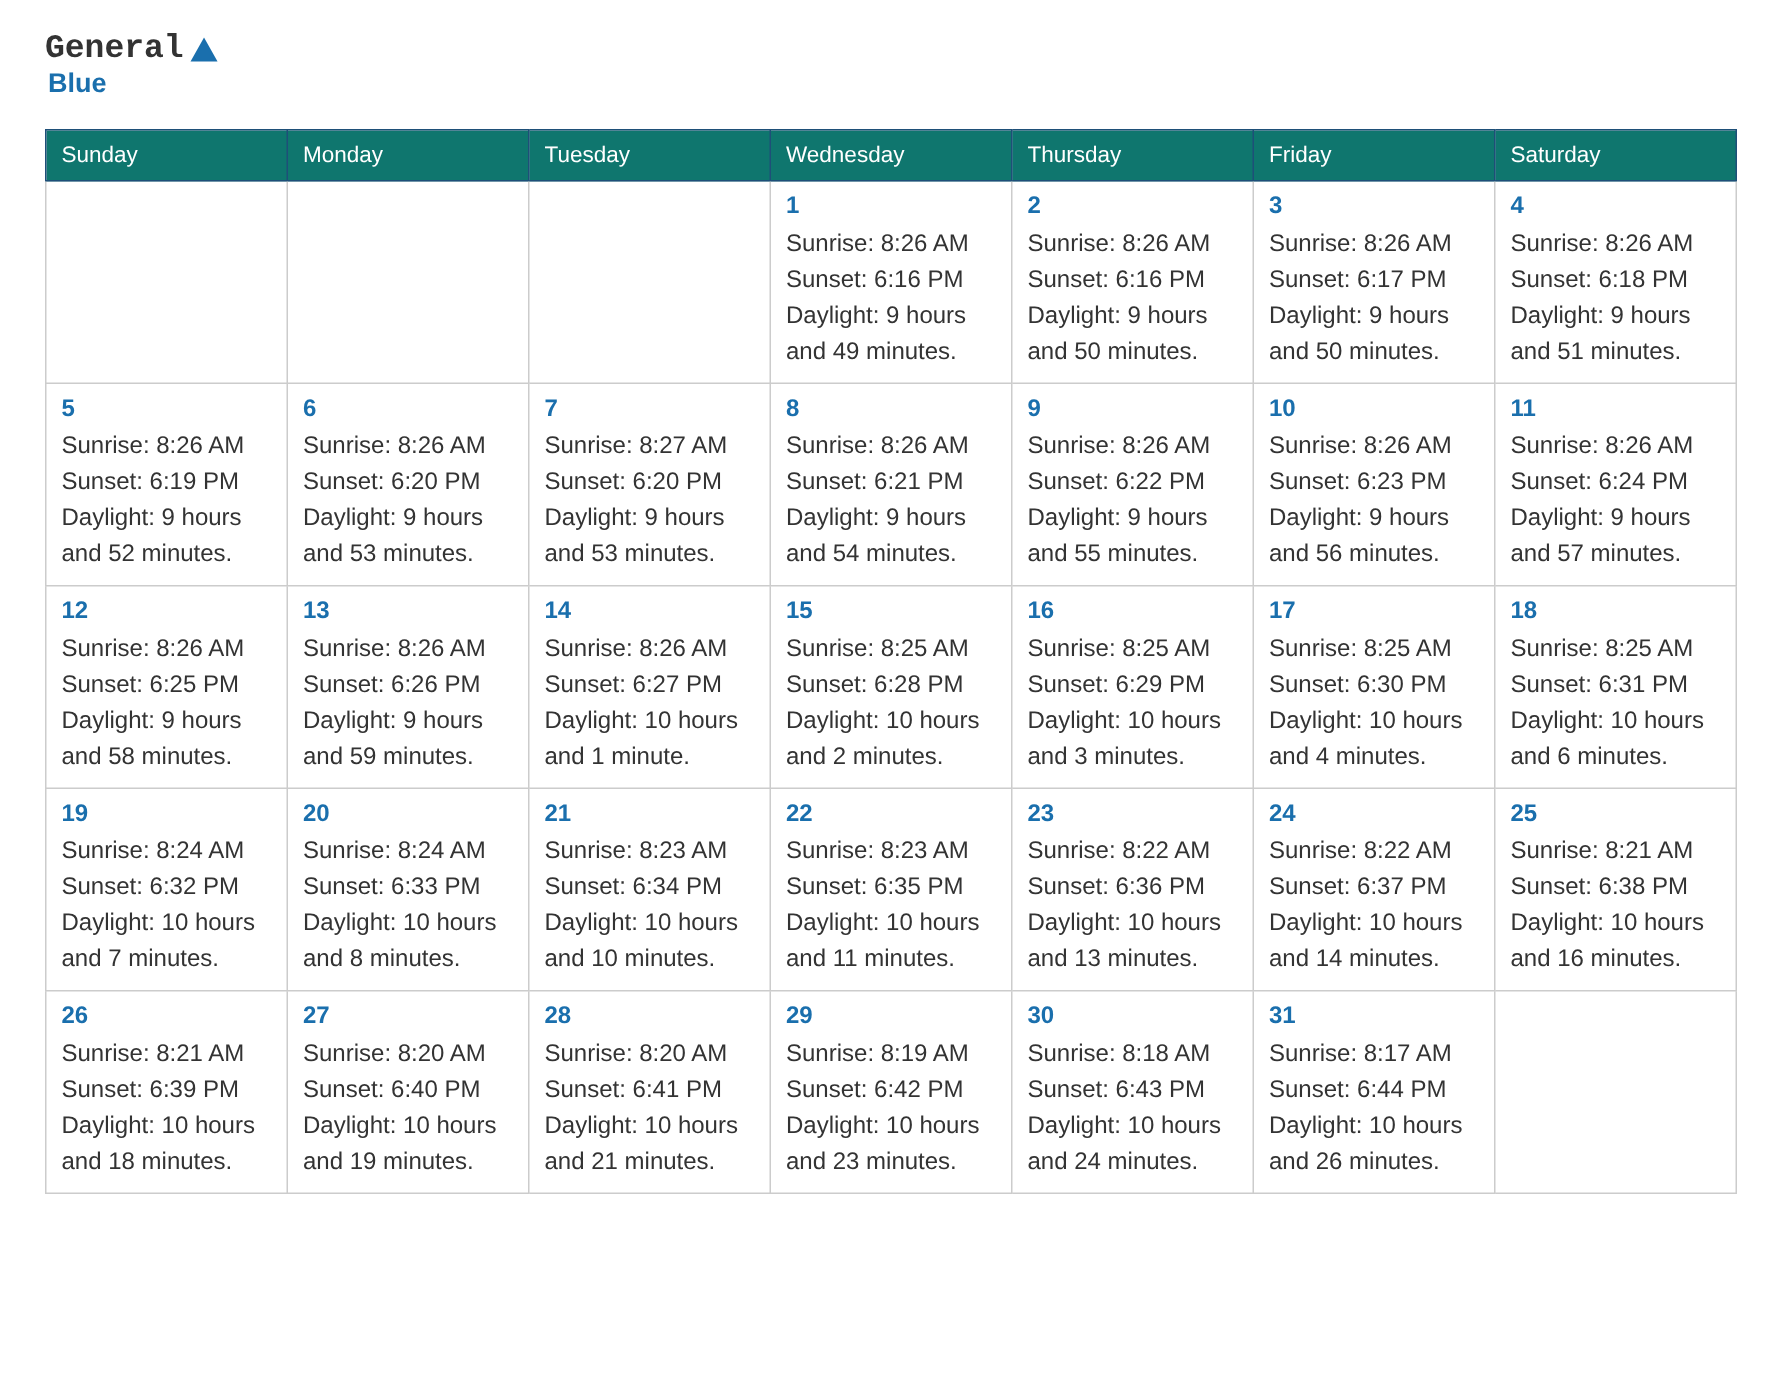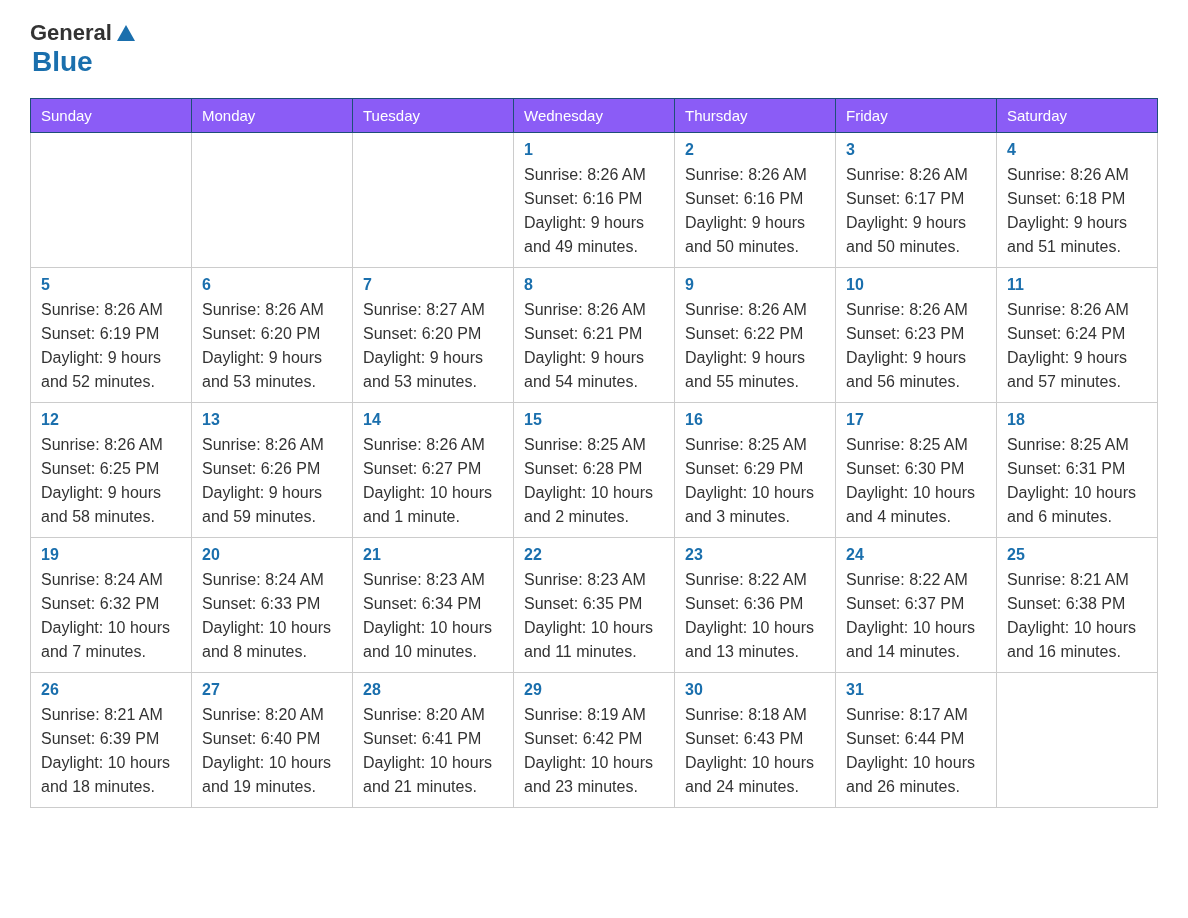--- a/index.html
+++ b/index.html
@@ -15,21 +15,21 @@
       justify-content: space-between;
       align-items: flex-start;
       margin-bottom: 20px;
     }
     .logo-text-general {
       font-size: 22px;
       font-weight: bold;
       color: #333;
     }
     .logo-text-blue {
-      font-size: 28px;
+      font-size: 18px;
       font-weight: bold;
       color: #1a6fad;
     }
     .title-block {
       text-align: right;
     }
     .calendar-title {
       font-size: 48px;
       font-weight: normal;
       color: #222;
@@ -39,21 +39,21 @@
       font-size: 22px;
       color: #555;
       margin-top: 4px;
     }
     table {
       width: 100%;
       border-collapse: collapse;
       table-layout: fixed;
     }
     thead tr th {
-      background-color: #8b5cf6;
+      background-color: #0f766e;
       color: #fff;
       padding: 8px 10px;
       font-size: 15px;
       font-weight: normal;
       text-align: left;
       border: 1px solid #1e4f78;
     }
     tbody tr td {
       border: 1px solid #ccc;
       vertical-align: top;
@@ -81,20 +81,21 @@
       background: #fff;
     }
     .logo-wrapper {
       display: flex;
       flex-direction: column;
       align-items: flex-start;
     }
     .logo-line1 {
       display: flex;
       align-items: center;
+      font-family: Liberation Mono, monospace;
     }
     .logo-line2 {
       margin-left: 2px;
     }
   </style>
 </head>
 <body>
 
 <div class="header">
   <div class="logo-wrapper">

